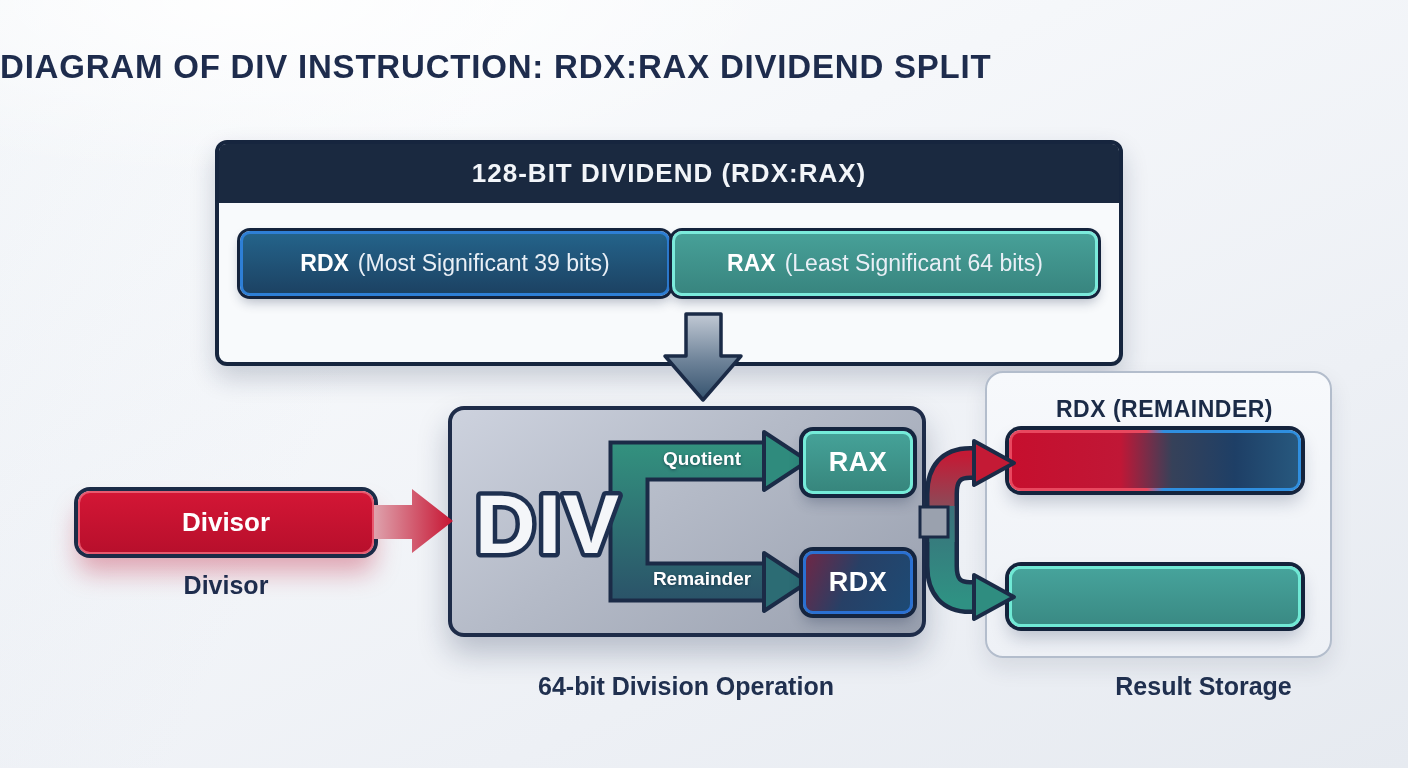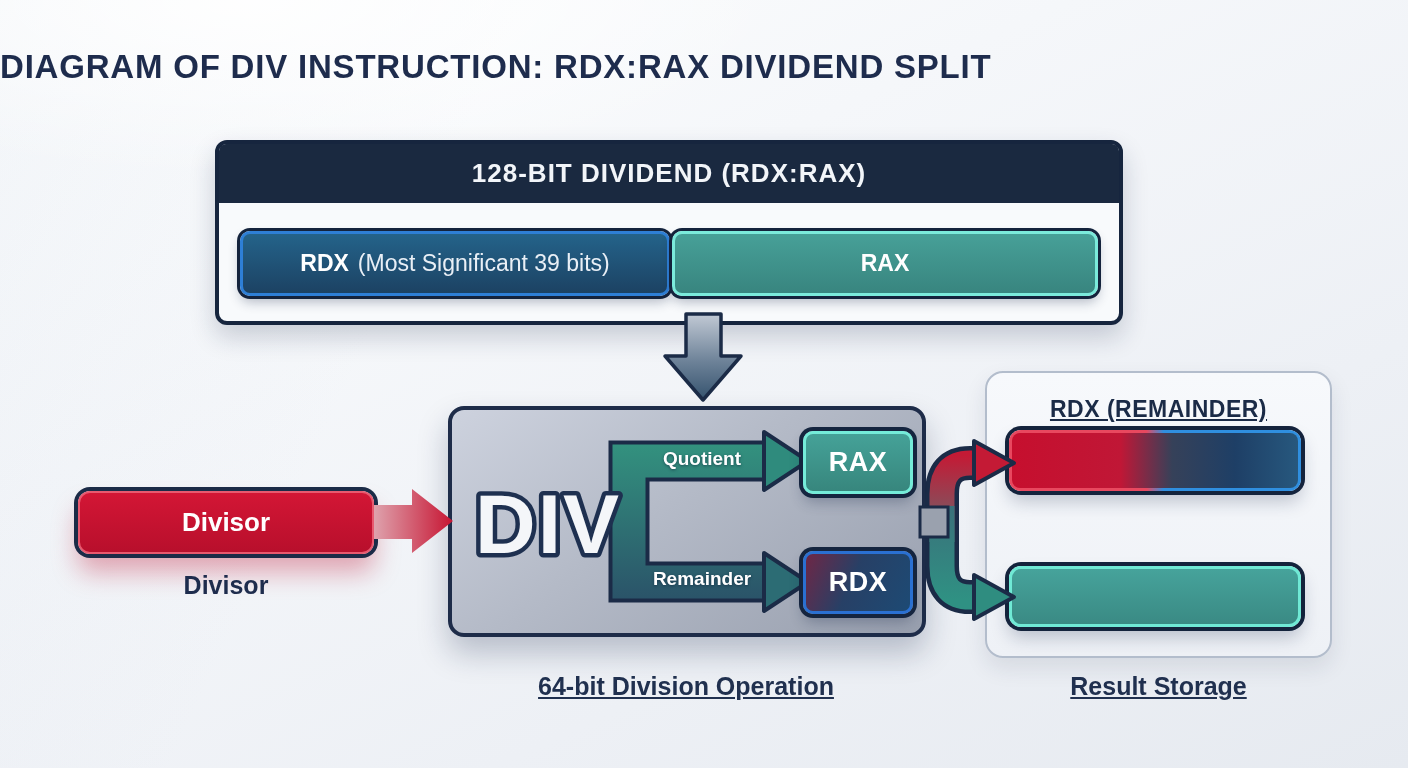--- a/index.html
+++ b/index.html
@@ -10,21 +10,21 @@
   }
   .sheen{position:absolute;inset:0;background:
     radial-gradient(900px 300px at 18% 0%,rgba(255,255,255,.9),rgba(255,255,255,0) 60%),
     linear-gradient(115deg,rgba(200,210,225,.18) 0%,rgba(255,255,255,0) 30%);}
   .title{
     position:absolute;top:48px;left:0;width:100%;text-align:left;
     font-size:33px;font-weight:800;color:#1e2c4d;letter-spacing:.8px;
   }
   
   .dividend{
-    position:absolute;left:215px;top:140px;width:908px;height:185px;box-sizing:border-box;
+    position:absolute;left:215px;top:140px;width:908px;height:226px;box-sizing:border-box;
     border:4px solid #16253e;border-radius:12px;background:#f8fafc;
     box-shadow:0 12px 26px rgba(20,35,70,.20);
   }
   .dividend-header{
     height:59px;background:#1a2940;border-radius:7px 7px 0 0;
     display:flex;align-items:center;justify-content:center;
     color:#f2f5f9;font-size:26px;font-weight:700;letter-spacing:1px;
   }
   .reg{
     position:absolute;height:59px;box-sizing:content-box;border-radius:10px;
@@ -64,22 +64,22 @@
     box-shadow:0 16px 30px rgba(20,35,70,.25);
   }
   
   .panel{
     position:absolute;left:985px;top:371px;width:347px;height:287px;box-sizing:border-box;
     border:2.5px solid #b3bdcc;border-radius:18px;
     background:linear-gradient(180deg,#f7f9fc 0%,#eef1f6 100%);
     box-shadow:0 10px 22px rgba(25,40,70,.10);
   }
   .panel-label{
-    position:absolute;left:0;width:100%;text-align:center;
-    color:#1b2b47;font-size:23px;font-weight:800;letter-spacing:.5px;text-decoration:underline;
+    position:absolute;left:6px;width:100%;text-align:center;
+    color:#1b2b47;font-size:23px;font-weight:800;letter-spacing:.5px;
   }
   .panel-label.rdx{top:23px;}
   .panel-label.rax{top:157px;}
   .bar{position:absolute;left:22px;width:292px;height:61px;box-sizing:border-box;border-radius:12px;}
   .bar-rdx{
     top:57px;padding:3px;
     background:linear-gradient(90deg,#e8485f 0%,#e8485f 47%,#2f8fe0 53%,#2f8fe0 100%);
     box-shadow:0 0 0 4px #14233c,0 10px 18px rgba(20,35,70,.25);
   }
   .bar-rdx-fill{
@@ -108,41 +108,42 @@
     background:linear-gradient(115deg,#6e2746 0%,#274066 45%,#1d4a74 100%);
     border:3px solid #2a70d2;box-shadow:0 0 0 4px #15253f,0 8px 14px rgba(20,35,70,.3);
   }
   .flow-label{
     position:absolute;width:160px;text-align:center;color:#ffffff;
     font-size:19px;font-weight:700;text-shadow:0 1px 3px rgba(10,25,50,.55);
   }
   .flow-label.quotient{left:622px;top:448px;}
   .flow-label.remainder{left:622px;top:568px;}
   .caption{
-    position:absolute;text-align:center;color:#20304f;font-size:25px;font-weight:700;text-decoration:underline;
+    position:absolute;text-align:center;color:#20304f;font-size:25px;font-weight:700;
   }
   .caption.op{left:436px;top:672px;width:500px;}
-  .caption.results{left:985px;top:672px;width:347px;}
+  .caption.results{left:1030px;top:672px;width:347px;}
 </style>
 </head>
 <body>
 
 <div class="stage">
   <div class="sheen"></div>
 
   <div class="title">DIAGRAM OF DIV INSTRUCTION: RDX:RAX DIVIDEND SPLIT</div>
 
   <div class="dividend">
     <div class="dividend-header">128-BIT DIVIDEND (RDX:RAX)</div>
     <div class="reg reg-rdx">
       <span class="reg-name">RDX</span>
       <span class="reg-desc">(Most Significant 39 bits)</span>
     </div>
     <div class="reg reg-rax">
       <span class="reg-name">RAX</span>
+      <span class="reg-desc">(Least Significant 64 bits)</span>
     </div>
   </div>
 
   <div class="divisor-box">Divisor</div>
   <div class="divisor-caption">
     <div>Divisor</div>
   </div>
 
   <div class="divbox"></div>
 

